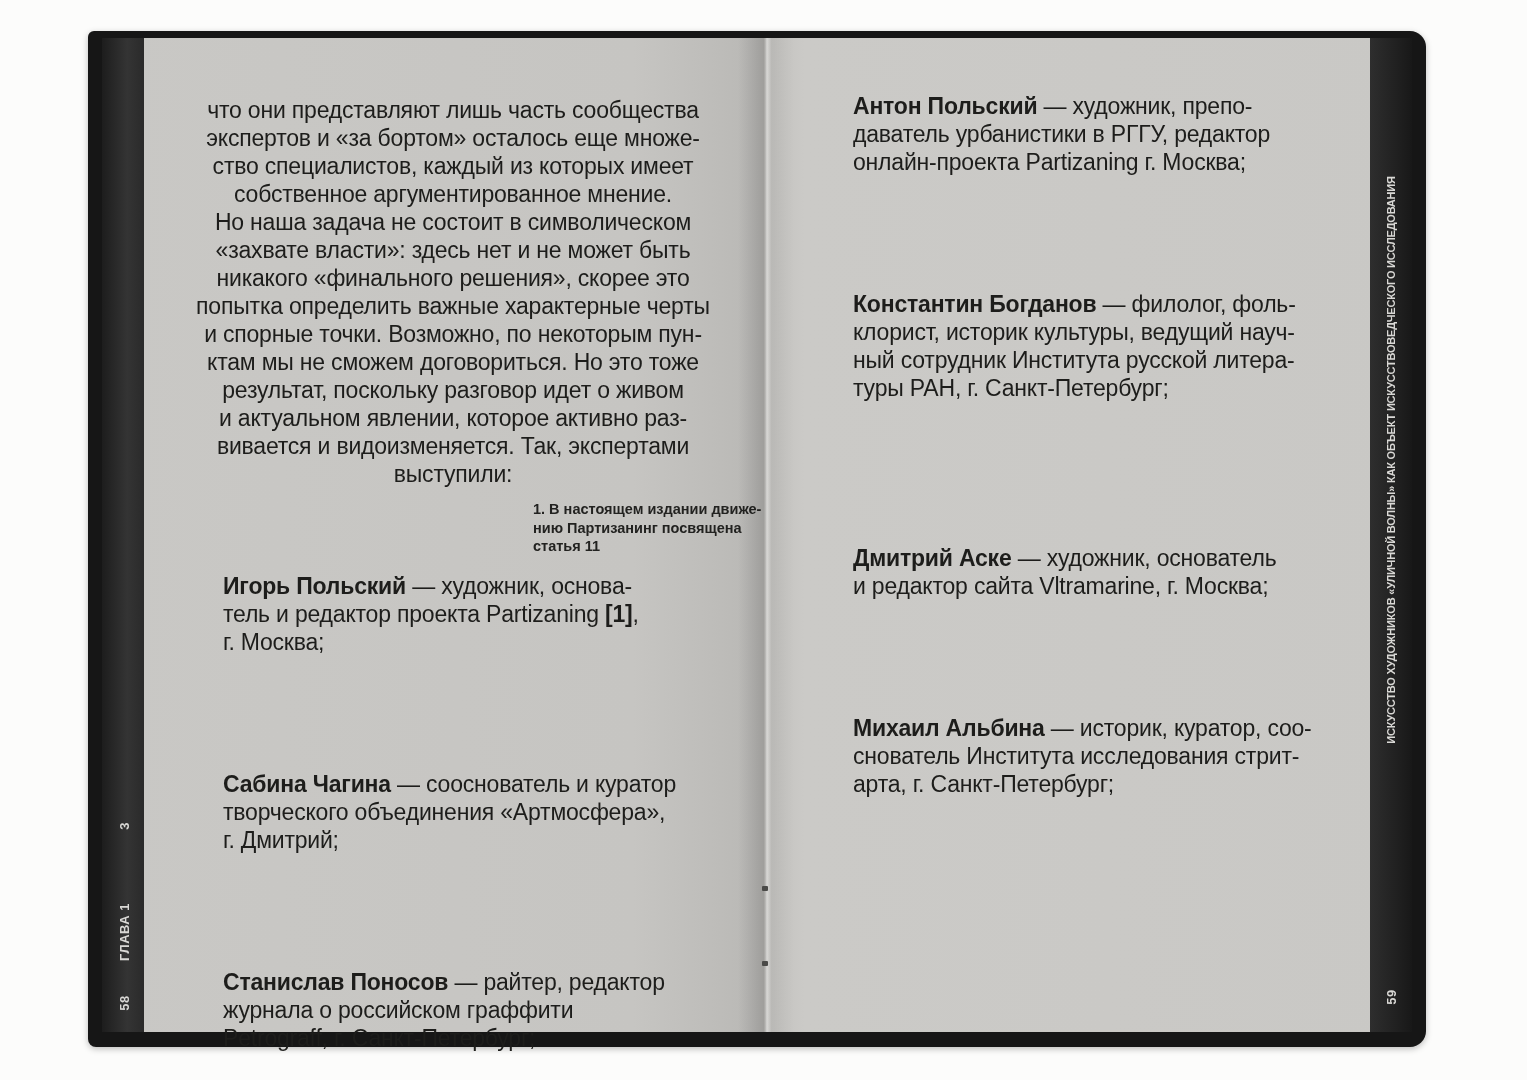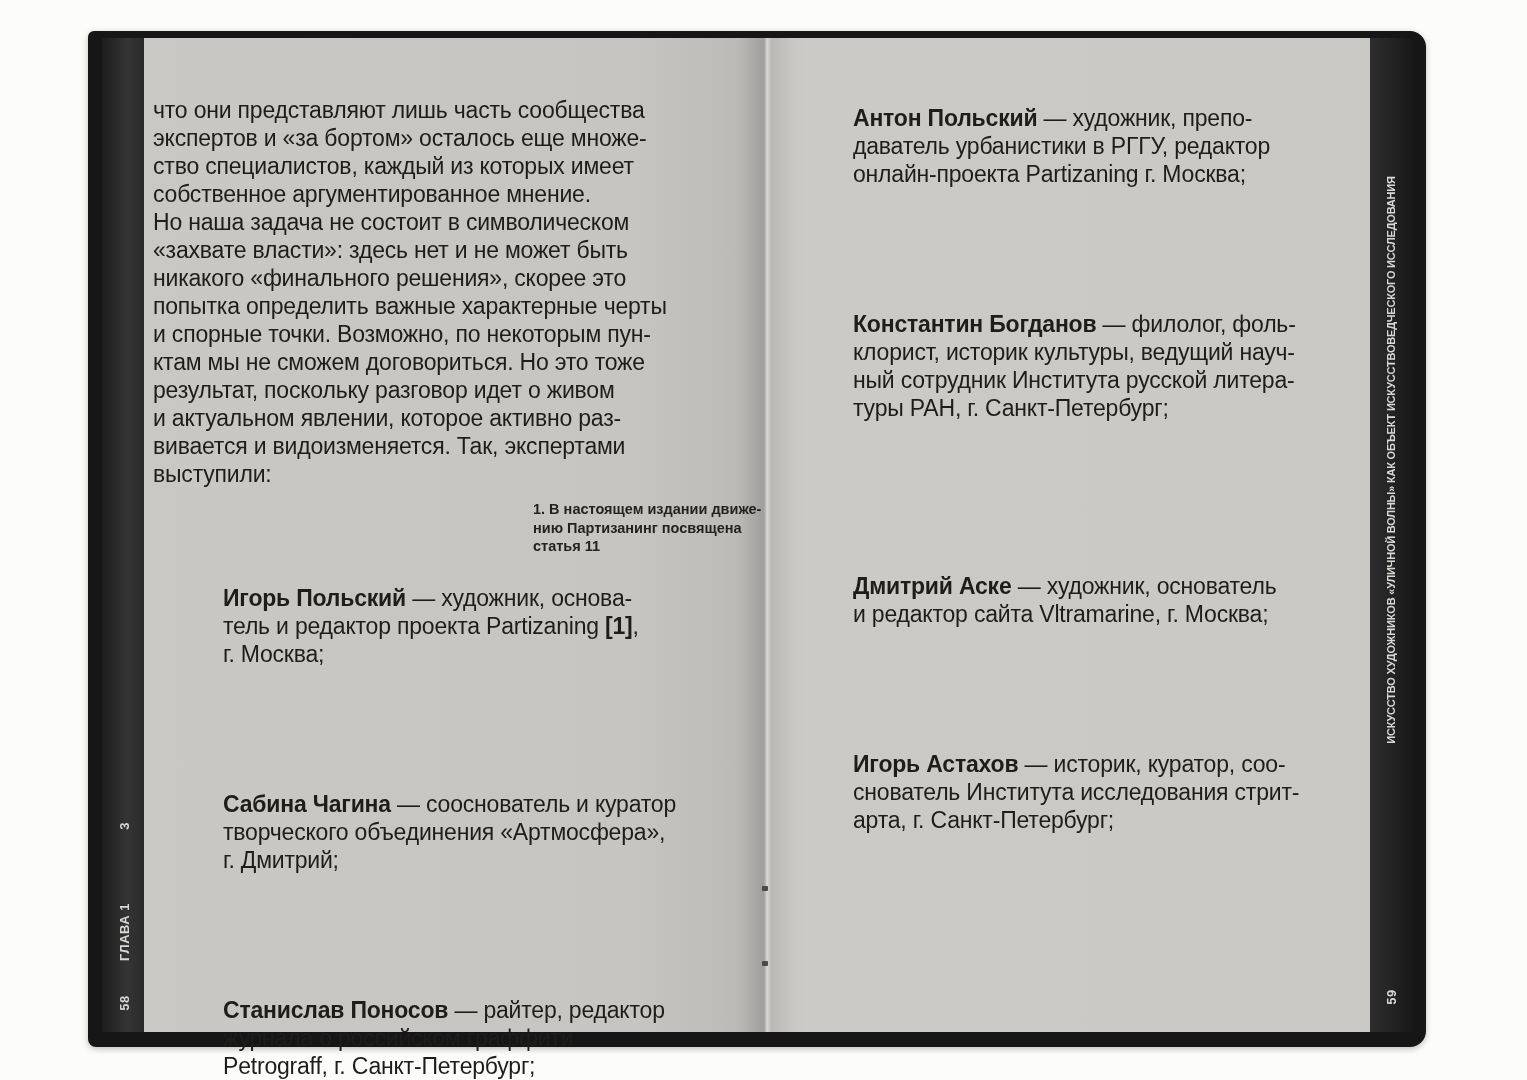--- a/index.html
+++ b/index.html
@@ -29,23 +29,23 @@
            transform-origin:center; white-space:nowrap; color:#d9d8d5;
            font-weight:bold; }
   .vt-sm { font-size:13px; letter-spacing:.5px; }
   .vt-title { font-size:11px; letter-spacing:-0.2px; }
 
   .content { position:absolute; color:#1d1d1b; font-size:23px; line-height:28px;
              letter-spacing:-0.2px; white-space:pre; }
   .content-left  { left:51px; top:2px;  width:600px; }
   .content-right { left:17px; top:-2px; width:610px; }
 
-  .para { white-space:pre; }
-  .expert { margin-top:38px; padding-left:70px; white-space:pre; }
-  .expert.first { margin-top:12px; }
+  .para { white-space:pre;text-align:center; }
+  .expert { margin-top:30px; padding-left:70px; white-space:pre; }
+  .expert.first { margin-top:0; }
   .expert b { font-weight:bold; }
 
   .footnote { position:absolute; left:431px; top:462px; width:240px;
               font-size:14.5px; line-height:18.5px; font-weight:bold;
               color:#222220; white-space:pre; letter-spacing:0; }
 </style>
 </head>
 <body>
 
 <div class="book">
@@ -106,21 +106,21 @@
 
       <div class="expert"><b>Константин Богданов</b><span> — филолог, фоль-
 клорист, историк культуры, ведущий науч-
 ный сотрудник Института русской литера-
 туры РАН, г. Санкт-Петербург;</span></div>
 
 
       <div class="expert"><b>Дмитрий Аске</b><span> — художник, основатель
 и редактор сайта Vltramarine, г. Москва;</span></div>
 
-      <div class="expert"><b>Игорь Астахов</b><span> — историк, куратор, соо-
+      <div class="expert"><b>Михаил Альбина</b><span> — историк, куратор, соо-
 снователь Института исследования стрит-
 арта, г. Санкт-Петербург;</span></div>
 
       
 
       
     </div>
   </div>
 
   <div class="gutter"></div>

